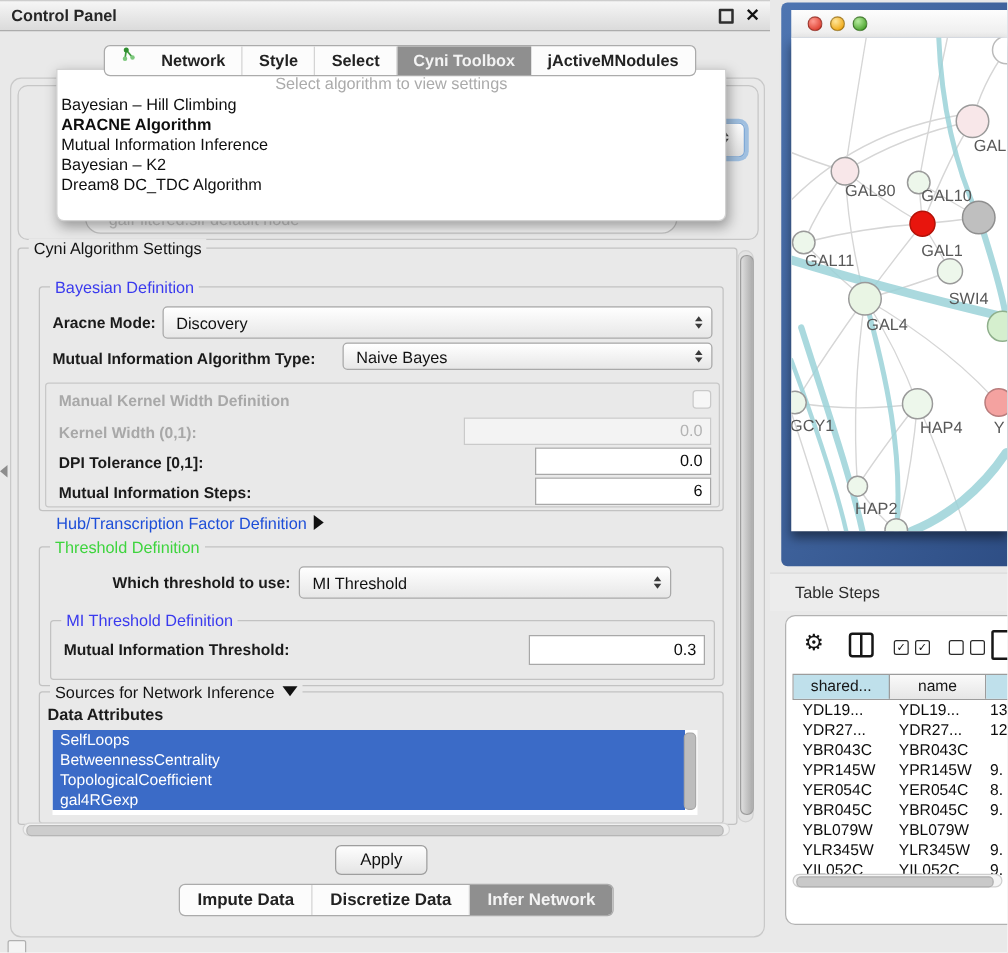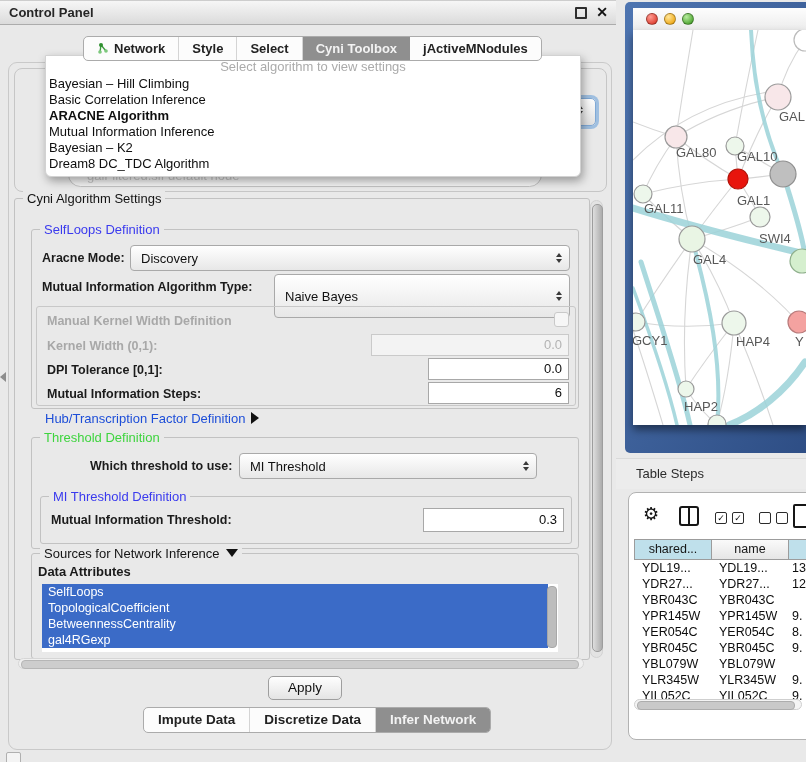--- a/index.html
+++ b/index.html
@@ -19,21 +19,21 @@
   .tabledata-combo{left:68px;top:162px;width:474px;height:25px;border:1px solid #C2C2C2;border-radius:13px;
      background:#F4F4F4;z-index:2;font-size:13px;color:#C6C6C6;line-height:25px;padding-left:18px;box-sizing:border-box;}
   .combo-frag{left:567px;top:98px;width:27px;height:26px;border-radius:5px;z-index:2;
      background:linear-gradient(#FDFDFD,#E0E0E0);border:1px solid #7FA9D6;box-shadow:0 0 0 3px rgba(98,156,217,.55);}
   .combo-frag .arrs{position:absolute;left:9px;top:6px;}
 
   
   .tabstrip{left:83px;top:36px;height:23px;display:flex;background:#FCFCFC;border:1px solid #ABABAB;
      border-radius:5px;overflow:hidden;z-index:60;}
   .tab{padding:0 13px;line-height:23px;font-size:13px;font-weight:600;color:#222;border-right:1px solid #D4D4D4;
-     display:flex;align-items:center;gap:5px;white-space:nowrap;}
+     display:flex;gap:20px;white-space:nowrap;}
   .tab:last-child{border-right:none;}
   .tab.sel{background:#8F8F8F;color:#F3F3F3;border-right:none;}
 
   
   .popup{left:45px;top:55px;width:534px;height:120px;background:#FFF;border:1px solid #D2D2D2;
      border-radius:0 0 6px 6px;box-shadow:2px 4px 10px rgba(0,0,0,.35);z-index:50;}
   .popup-ph{height:18px;line-height:18px;text-align:center;color:#ABABAB;font-size:13px;margin-top:2px;}
   .pitem{font-size:13px;line-height:16px;padding-left:3px;color:#0E0E0E;white-space:nowrap;}
   .pitem.b{font-weight:bold;}
 
@@ -156,43 +156,42 @@
       </div>
       <div class="tab">
         <span>jActiveMNodules</span>
       </div>
     </div>
 
   <div class="abs popup">
     <div class="popup-ph">Select algorithm to view settings</div>
     <div id="popupItems">
         <div class="pitem">Bayesian – Hill Climbing</div>
-        <div class="pitem">Basic Correlation Inference</div>
         <div class="pitem b">ARACNE Algorithm</div>
         <div class="pitem">Mutual Information Inference</div>
         <div class="pitem">Bayesian – K2</div>
         <div class="pitem">Dream8 DC_TDC Algorithm</div>
       </div>
   </div>
 
   <div class="abs settings">
     <span class="gtitle">Cyni Algorithm Settings</span>
 
     <div class="group" style="left:16px;top:30px;width:546px;height:178px;">
-      <span class="gtitle blue">SelfLoops Definition</span>
+      <span class="gtitle blue">Bayesian Definition</span>
       <span class="lbl" style="left:10px;top:21px;">Aracne Mode:</span>
       <div class="combo" style="left:98px;top:15px;width:440px;height:26px;">
         <span class="ctext">Discovery</span>
         <span class="arrs">
             <span class="arr-up"></span>
             <span class="arr-dn"></span>
           </span>
       </div>
       <span class="lbl" style="left:10px;top:50px;">Mutual Information Algorithm Type:</span>
-      <div class="combo" style="left:242px;top:44px;width:296px;height:44px;">
+      <div class="combo" style="left:242px;top:44px;width:296px;height:22px;">
         <span class="ctext">Naive Bayes</span>
         <span class="arrs">
             <span class="arr-up"></span>
             <span class="arr-dn"></span>
           </span>
       </div>
 
       <div class="group" style="left:4px;top:76px;width:538px;height:98px;border-color:#C8C8C8;">
         <span class="lbl dis" style="left:10px;top:7px;">Manual Kernel Width Definition</span>
         <span class="cb" style="right:6px;top:5px;"></span>
@@ -225,22 +224,22 @@
         <div class="tfield" style="left:382px;top:11px;width:141px;height:24px;line-height:22px;">0.3</div>
       </div>
     </div>
 
     <div class="group" style="left:16px;top:354px;width:546px;height:104px;">
       <span class="gtitle"><span>Sources for Network Inference</span><span class="tri-d"></span></span>
       <span class="lbl" style="left:6px;top:10px;font-size:13px;">Data Attributes</span>
       <div class="attr-list" style="left:10px;top:30px;width:516px;height:68px;">
         <div id="attrItems" style="margin-right:10px;">
             <div class="attr-item">SelfLoops</div>
+            <div class="attr-item">BetweennessCentrality</div>
             <div class="attr-item">TopologicalCoefficient</div>
-            <div class="attr-item">BetweennessCentrality</div>
             <div class="attr-item">gal4RGexp</div>
           </div>
         <div class="attr-scroll"></div>
       </div>
     </div>
   </div>
 
   <div class="abs vscroll">
       <div class="thumb"></div>
     </div>

